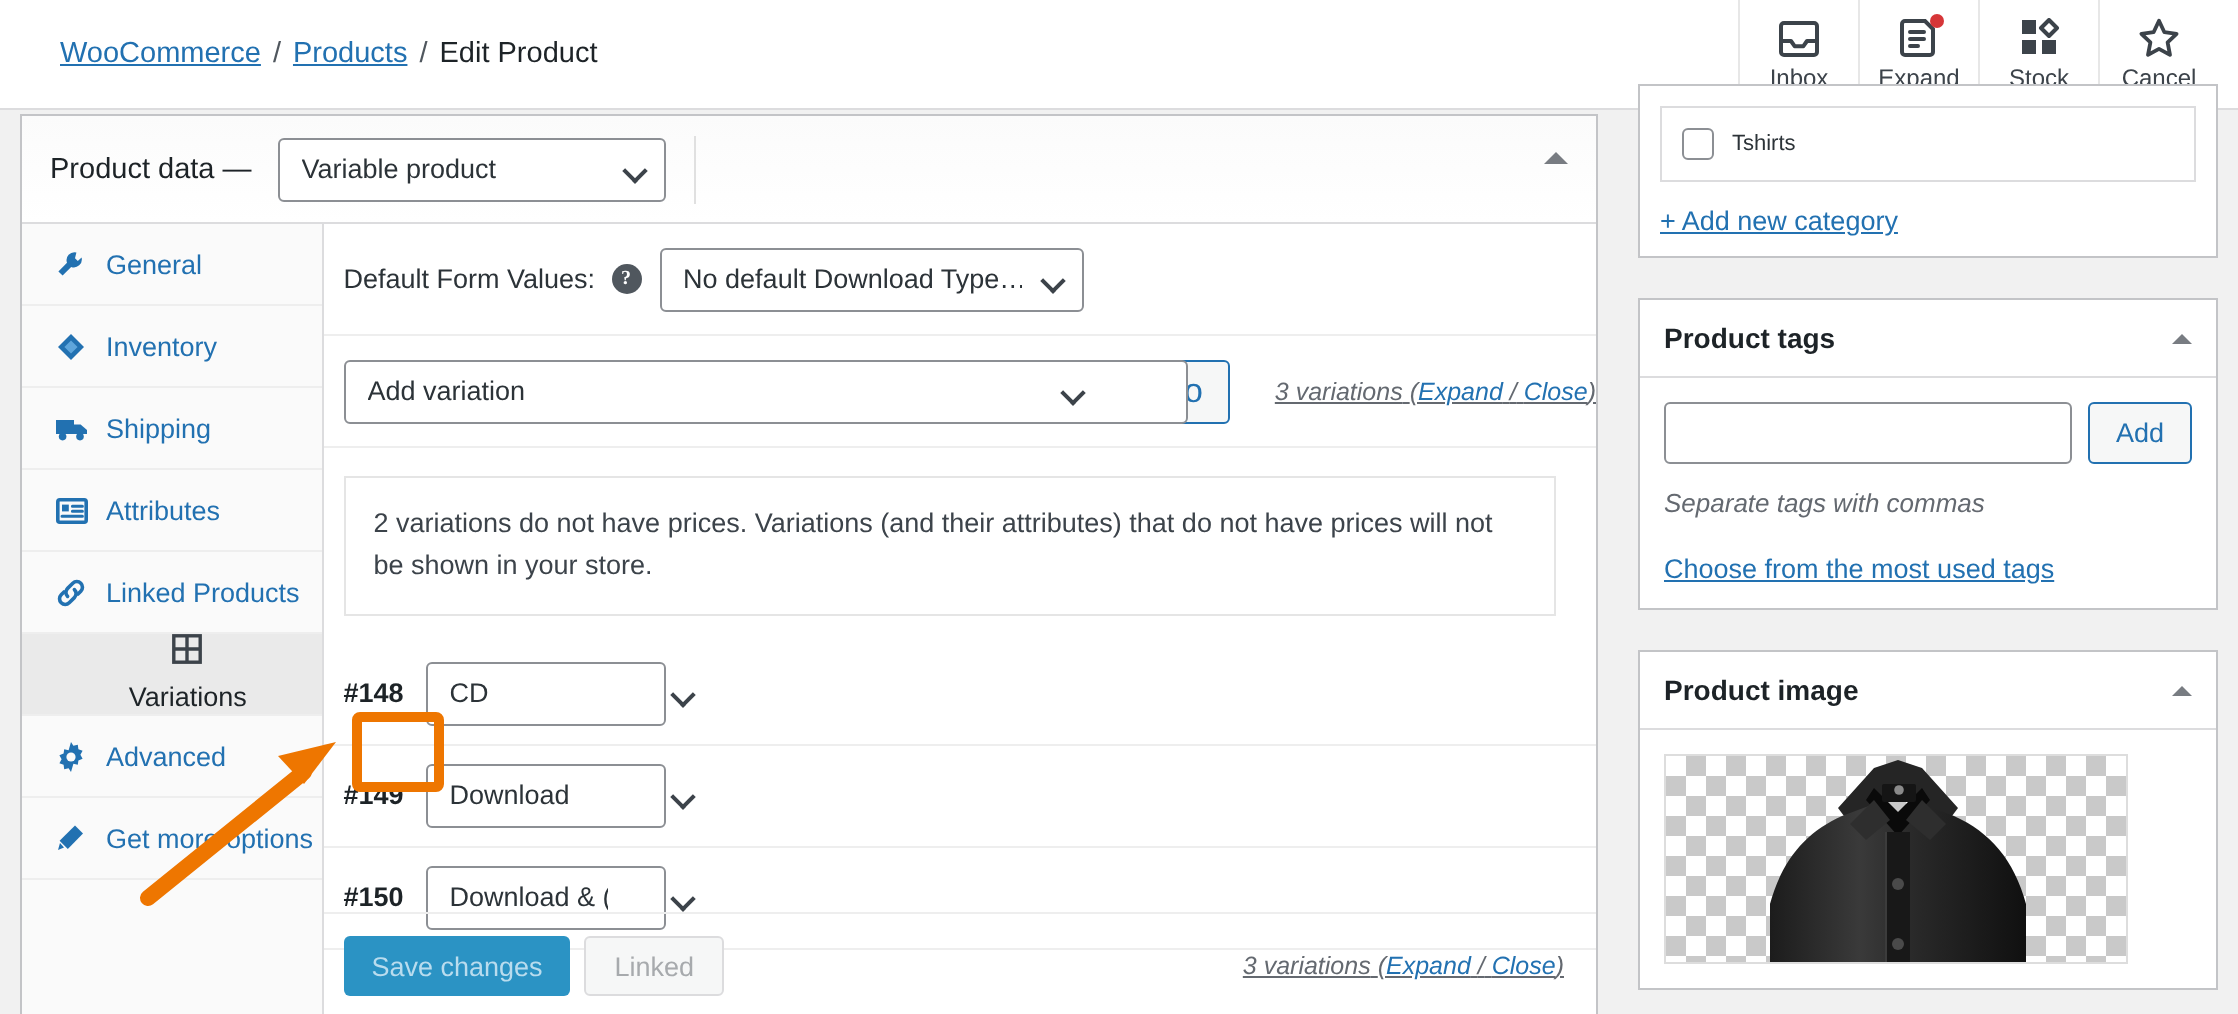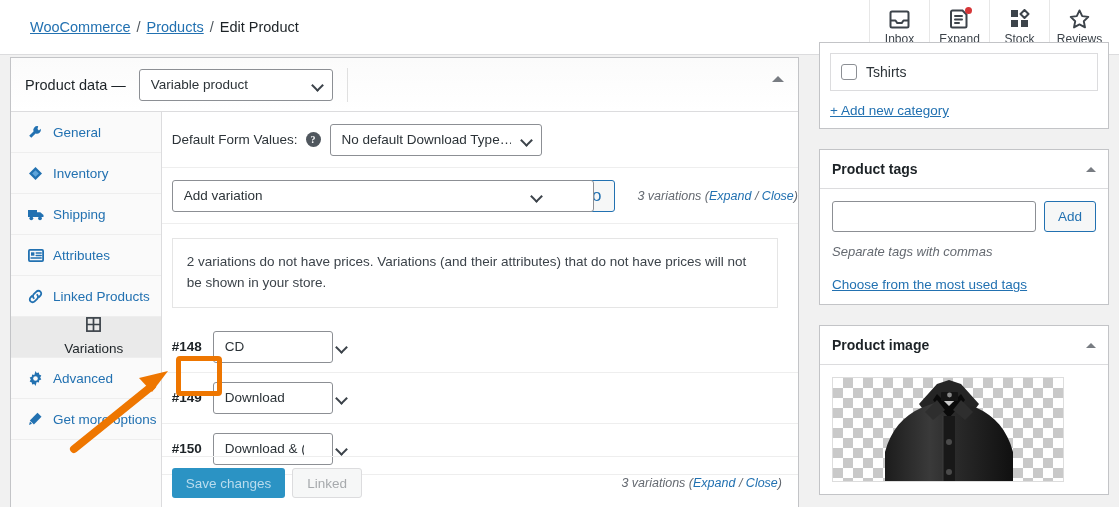--- a/index.html
+++ b/index.html
@@ -101,21 +101,21 @@
     border-bottom:1px solid #eee;
   }
   #addvar{ width:380px; }
   .btn-go{
     margin-left:13px; height:32px; padding:0 13px;
     border:1px solid #2271b1; border-radius:3px; background:#f6f7f7;
     color:#2271b1; font-size:17px; cursor:pointer;
     font-family:"Liberation Sans", sans-serif;
   }
   .varcount{
-    margin-left:22px; font-size:12.5px; font-style:italic; color:#646970; white-space:nowrap;
+    margin-left:22px; font-size:12.5px; font-style:italic; color:#646970; white-space:nowrap;text-decoration:underline;
   }
   .varcount a{ color:#2271b1; text-decoration:none; }
 
   #notice{
     margin:14px 10px 0 10px; border:1px solid #e5e5e5; background:#fff;
     padding:13px 14px; font-size:13.5px; line-height:1.55; color:#3c434a;
     width:606px;
   }
 
   .varrow{
@@ -155,21 +155,21 @@
   .box-h .tri{
     position:absolute; right:12px; top:17px;
     width:0;height:0;border-left:5px solid transparent;border-right:5px solid transparent;
     border-bottom:5px solid #787c82; cursor:pointer;
   }
   .box-b{ padding:12px; }
 
   #catlist{ border:1px solid #dcdcde; background:#fff; padding:8px 10px; margin-bottom:12px; }
   .catrow{ display:flex; align-items:center; gap:9px; height:20px; }
   .cbox{ width:16px;height:16px;border:1px solid #8c8f94;border-radius:3px;background:#fff;cursor:pointer; }
-  .catrow .nm{ font-size:14px; color:#2c3338; }
+  .catrow .nm{ font-size:11px; color:#2c3338; }
   .lnk{ color:#2271b1; text-decoration:underline; font-size:13.5px; cursor:pointer; }
 
   #tagrow{ display:flex; align-items:center; gap:8px; }
   #taginput{
     flex:1; height:31px; border:1px solid #8c8f94; border-radius:3px;
     padding:0 8px; font-size:13.5px; font-family:"Liberation Sans", sans-serif;
   }
   .btn-add{
     height:31px; padding:0 13px; border:1px solid #2271b1; border-radius:3px;
     background:#f6f7f7; color:#2271b1; font-size:13.5px; cursor:pointer;
@@ -243,21 +243,21 @@
       </span>
       <span class="lbl">Stock</span>
     </div>
 
     <div class="navitem">
       <span class="ico">
         <svg width="21" height="20" viewBox="0 0 21 20">
           <path d="M10.5 1.4l2.7 5.7 6.1.8-4.5 4.3 1.2 6.2-5.5-3-5.5 3 1.2-6.2L1.7 7.9l6.1-.8z" fill="none" stroke="#3c434a" stroke-width="1.9" stroke-linejoin="round"></path>
         </svg>
       </span>
-      <span class="lbl">Reviews</span>
+      <span class="lbl">Cancel</span>
     </div>
 
   </div>
 </div>
 
 <div id="productdata">
 
   <div id="pd-header">
     <span id="pd-title">Product data —</span>
     <span class="selwrap">

